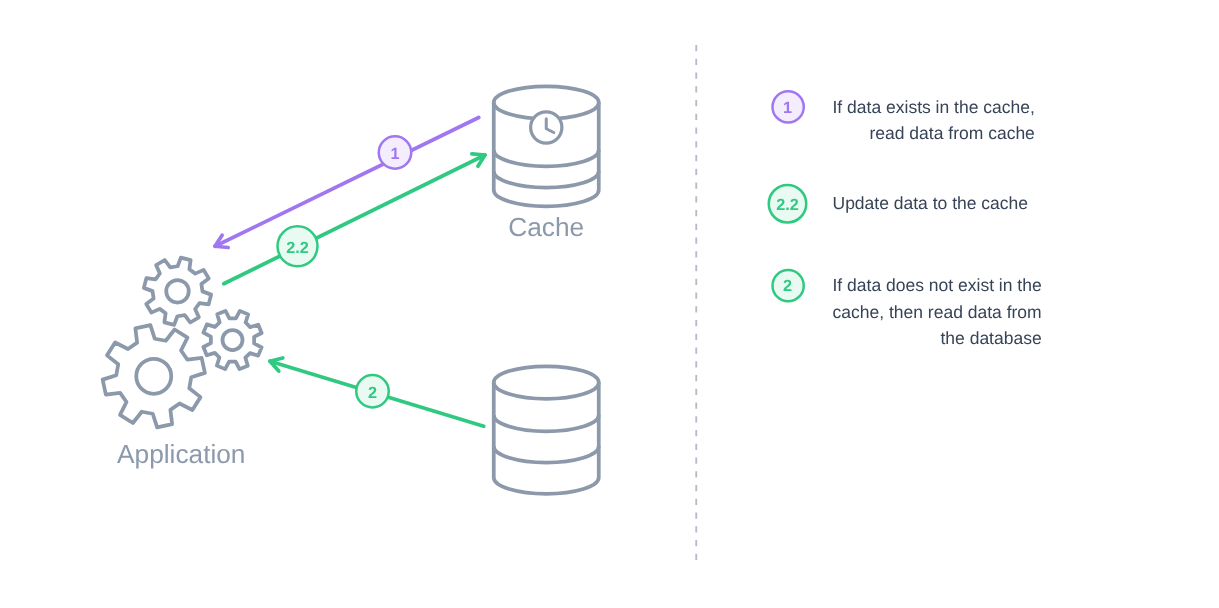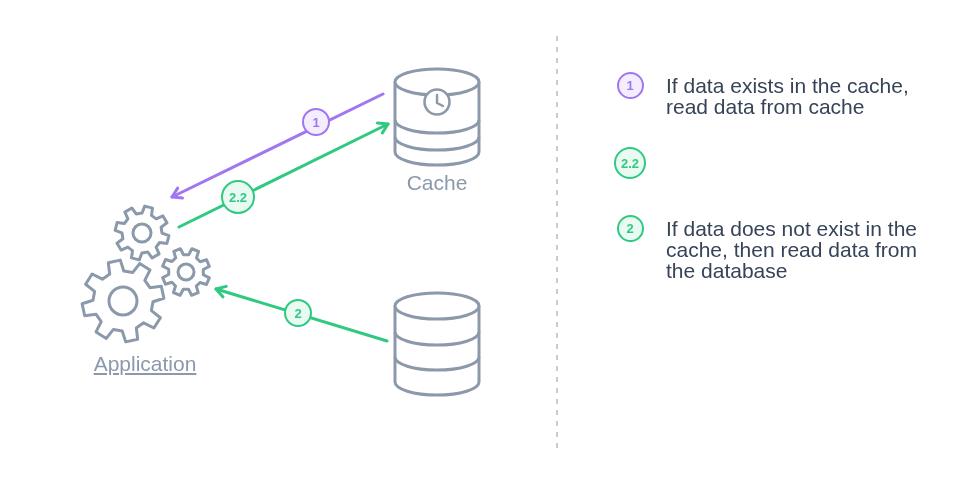--- a/index.html
+++ b/index.html
@@ -60,24 +60,25 @@
     font-weight: 700;
     font-size: 13px;
     line-height: 1;
   }
   .lbadge.purple { background: var(--purple-tint); border: 2px solid var(--purple); color: var(--purple); }
   .lbadge.green  { background: var(--green-tint);  border: 2px solid var(--green);  color: var(--green); }
   .lbadge.small { width: 27px; height: 27px; margin-top: -3px; }
   .lbadge.big   { width: 32px; height: 32px; margin-top: -5px; }
   .ltext {
     margin-left: 18px;
-    font-size: 21px;
+    font-size: 14px;
     line-height: 21px;
     color: var(--text);
     white-space: pre-line;
+    text-align: right;
   }
 </style>
 </head>
 <body>
 
 <div class="canvas">
 
   <svg class="scene" width="975" height="486" viewBox="0 0 975 486">
     <defs>
       <marker id="ah-purple" viewBox="0 0 16 16" markerWidth="16" markerHeight="16" markerUnits="userSpaceOnUse" refX="13" refY="8" orient="auto">
@@ -113,40 +114,41 @@
     </g>
 
     <line class="arrow purple" x1="383" y1="94" x2="172" y2="197" marker-end="url(#ah-purple)"></line>
     <line class="arrow green" x1="179" y1="227" x2="388" y2="124" marker-end="url(#ah-green)"></line>
     <line class="arrow green" x1="387" y1="341" x2="216" y2="289" marker-end="url(#ah-green)"></line>
 
     <line class="divider-line" x1="557" y1="36" x2="557" y2="451"></line>
   </svg>
 
   <div class="node-label" style="left:377px; top:171px; width:120px;">Cache</div>
-  <div class="node-label" style="left:75px; top:352px; width:140px;text-decoration:underline;">Application</div>
+  <div class="node-label" style="left:75px; top:352px; width:140px;">Application</div>
 
   <div class="badge purple s28" style="left:302px; top:108px;">1</div>
   <div class="badge green s34" style="left:221px; top:180px;">2.2</div>
   <div class="badge green s28" style="left:284px; top:299px;">2</div>
 
   <div class="legend">
 
     <div class="legend-row" style="top:75px;">
       <div class="lbadge-box">
         <div class="lbadge purple small">1</div>
       </div>
       <div class="ltext">If data exists in the cache,
 read data from cache</div>
     </div>
 
     <div class="legend-row" style="top:152px;">
       <div class="lbadge-box">
         <div class="lbadge green big">2.2</div>
       </div>
+      <div class="ltext">Update data to the cache</div>
     </div>
 
     <div class="legend-row" style="top:218px;">
       <div class="lbadge-box">
         <div class="lbadge green small">2</div>
       </div>
       <div class="ltext">If data does not exist in the
 cache, then read data from
 the database</div>
     </div>

